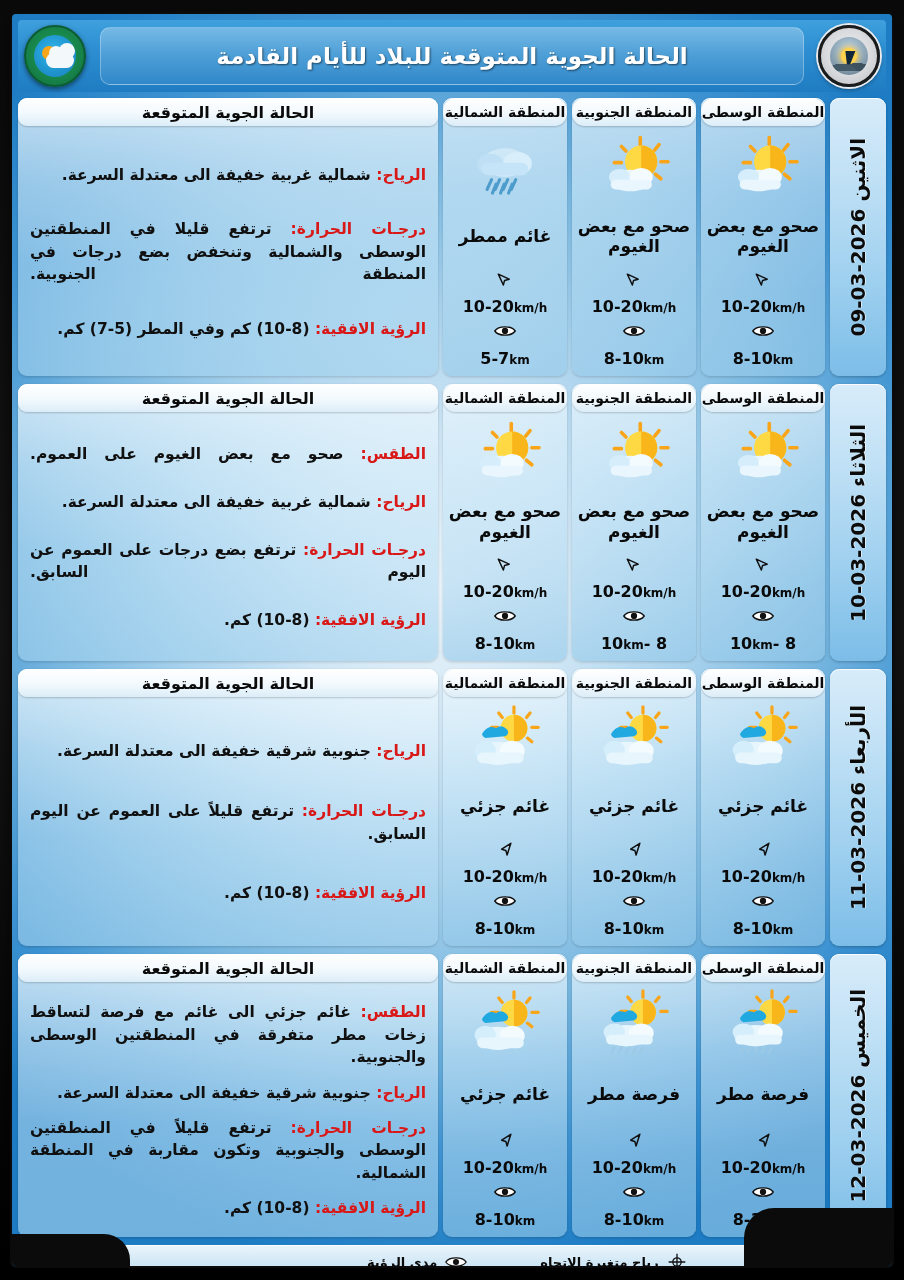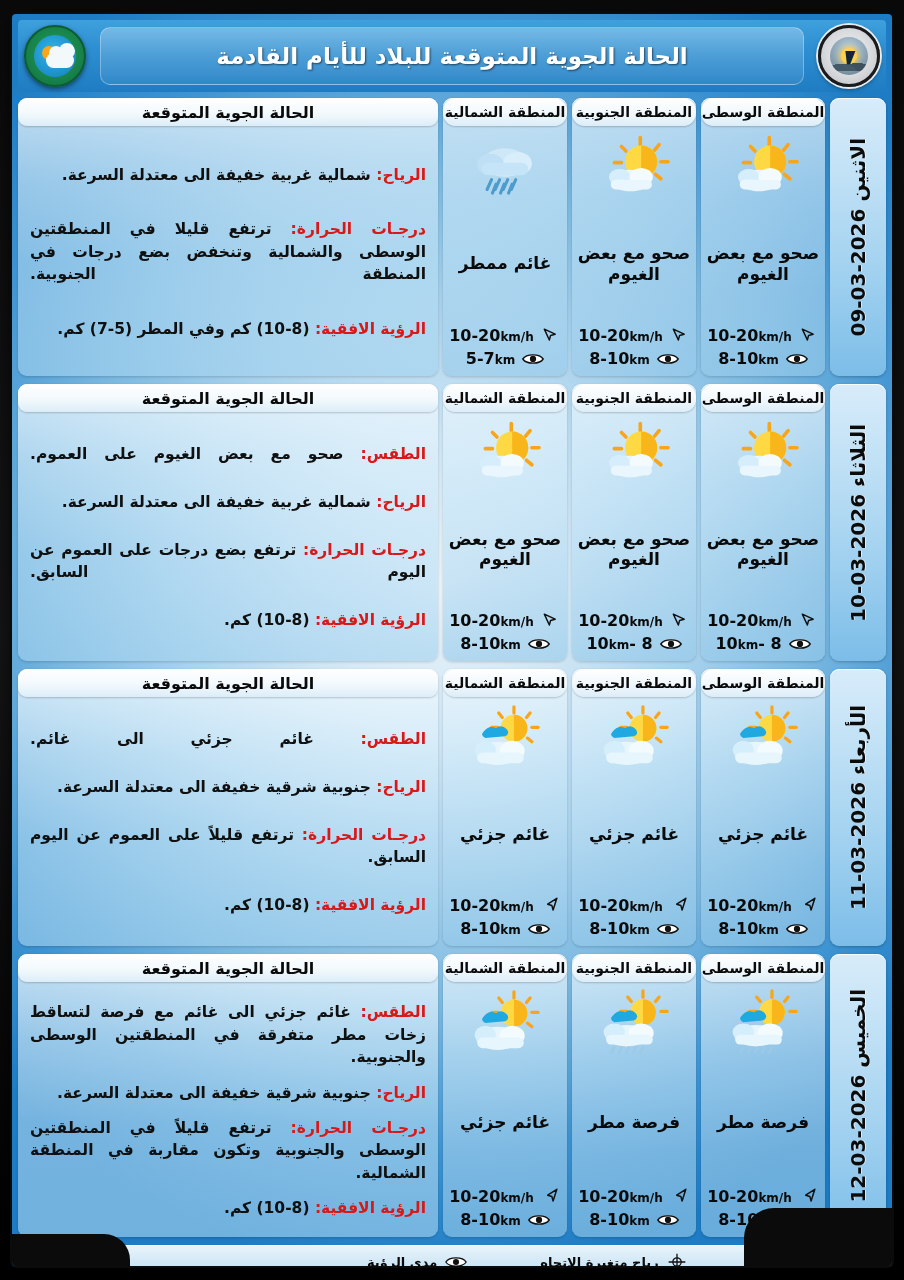--- a/index.html
+++ b/index.html
@@ -224,21 +224,21 @@
     padding: 0 4px;
     margin-top: 2px;
     flex: 1 1 auto;
     display: flex;
     align-items: center;
     justify-content: center;
   }
 
   .metric {
     display: flex;
-    flex-direction: row;
+    flex-direction: column;
     align-items: center;
     justify-content: center;
     gap: 7px;
     width: 100%;
     margin-top: 4px;
     font-size: 16px;
     font-weight: bold;
     color: #0a0a0a;
   }
   .metric .val { white-space: nowrap; }
@@ -698,23 +698,20 @@
         <svg class="eye-ico" viewBox="0 0 26 16">
     <path d="M1 8 C5 1.5 21 1.5 25 8 C21 14.5 5 14.5 1 8 Z" fill="#fff" stroke="#111" stroke-width="1.7"></path>
     <circle cx="13" cy="8" r="3.7" fill="#111"></circle>
   </svg>
         <span class="val">8-10<span class="unit">km</span></span>
       </div>
         </div>
         <div class="desc-card">
     <div class="desc-head">الحالة الجوية المتوقعة</div>
     <div class="desc-body">
-      <div class="desc-line">
-        <span class="lbl">الطقس:</span> غائم جزئي الى غائم.
-      </div>
       <div class="desc-line ar-right">
         <span class="lbl">الرياح:</span> جنوبية شرقية خفيفة الى معتدلة السرعة.
       </div>
       <div class="desc-line">
         <span class="lbl">درجـات الحرارة:</span> ترتفع قليلاً على العموم عن اليوم السابق.
       </div>
       <div class="desc-line ar-right">
         <span class="lbl">الرؤية الافقية:</span> (8-10) كم.
       </div>
     </div>

